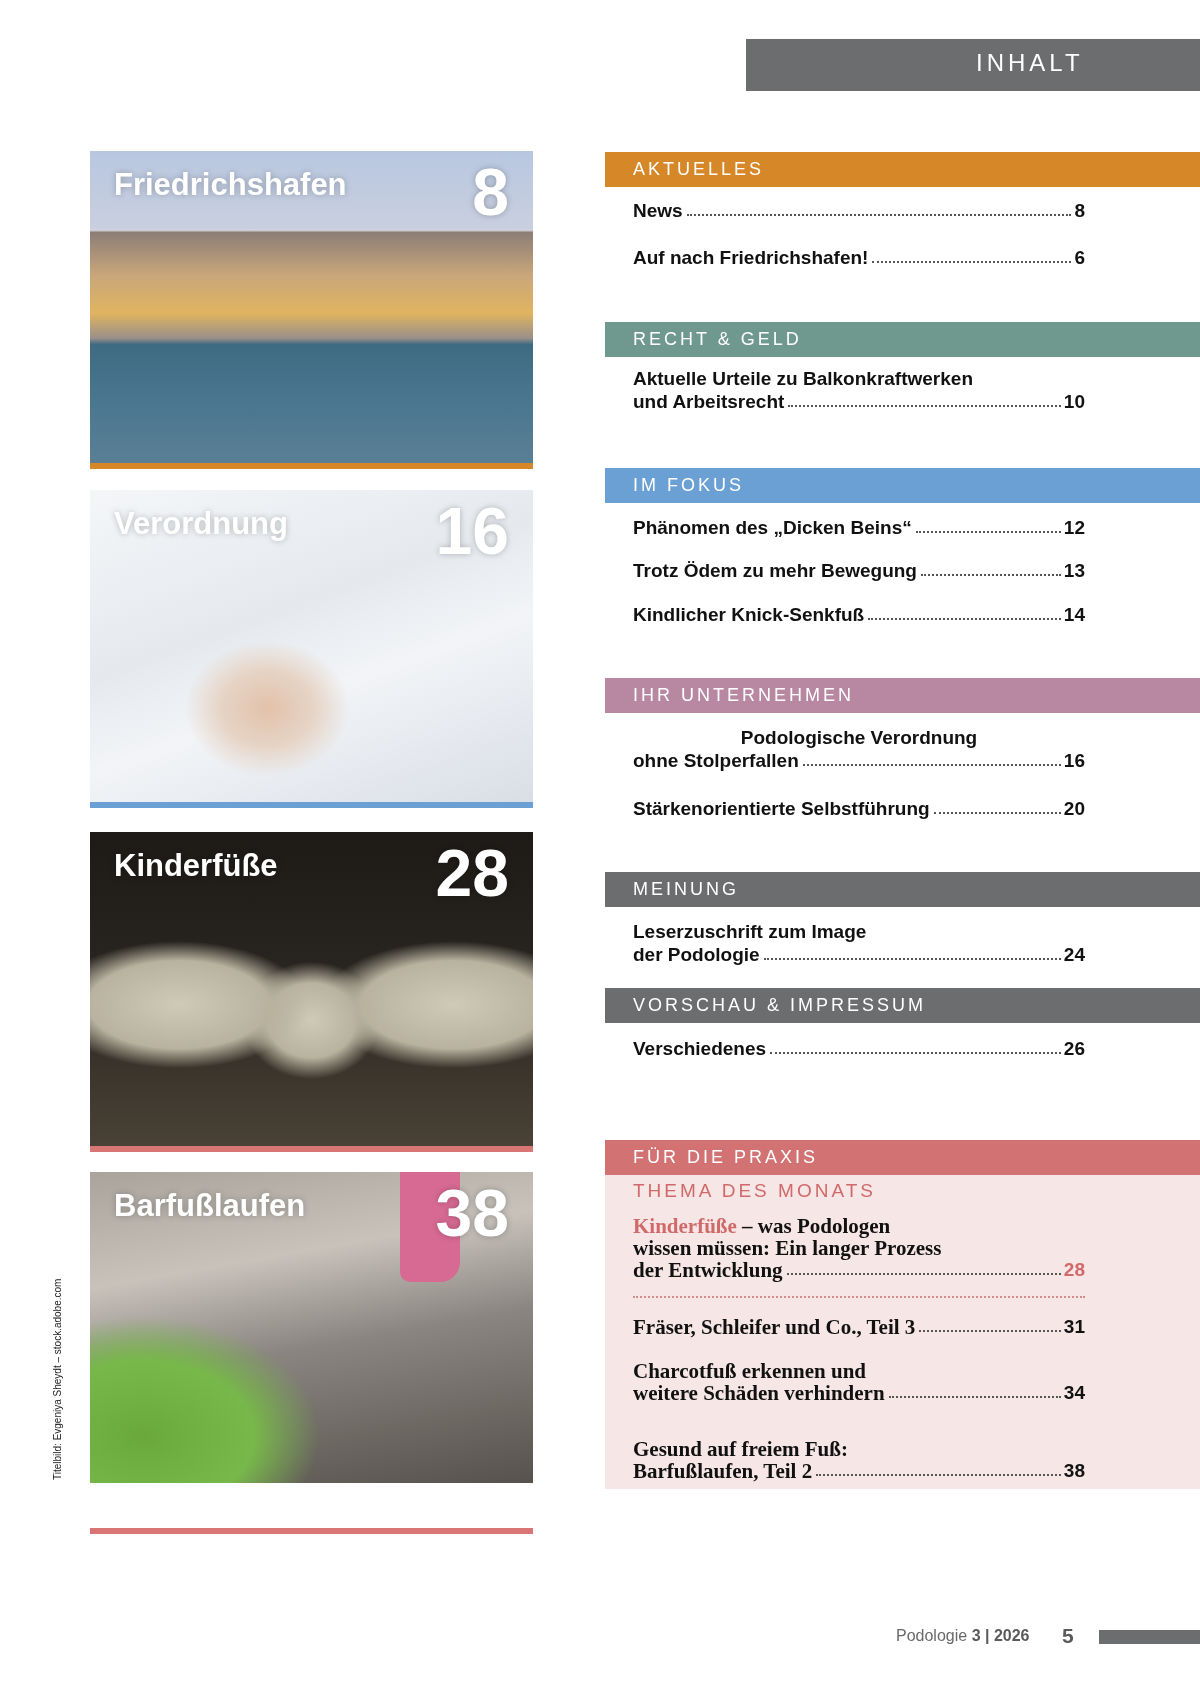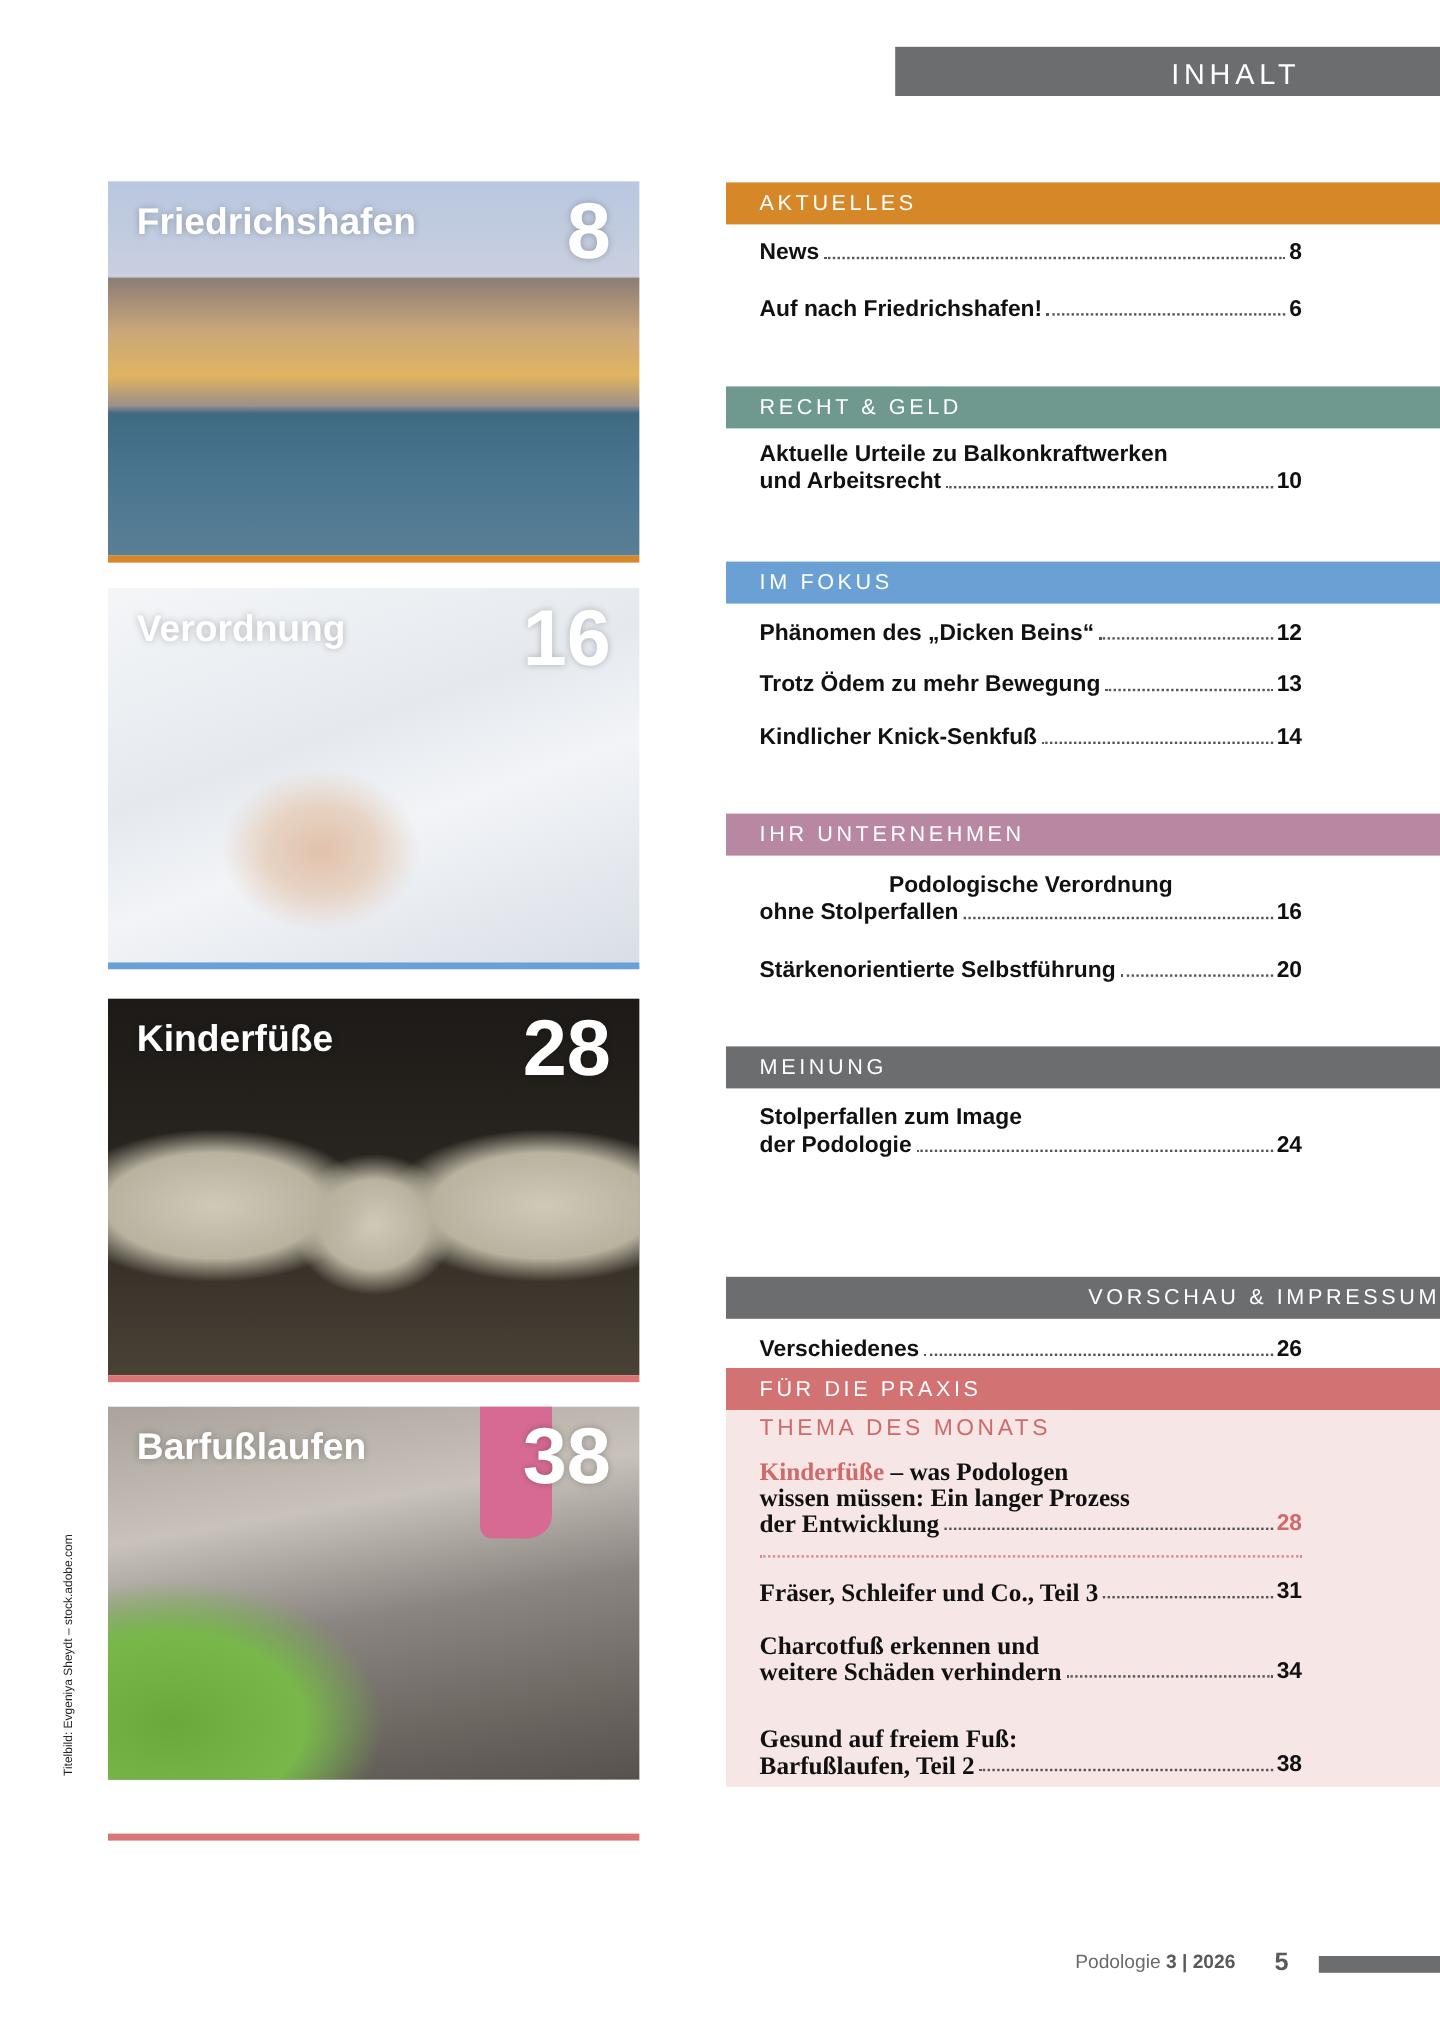--- a/index.html
+++ b/index.html
@@ -1,18 +1,18 @@
 <!DOCTYPE html>
 <html><head>
 <meta charset="utf-8">
 <style>
   html, body { margin:0; padding:0; background:#ffffff; }
   body { width:1200px; height:1697px; position:relative; overflow:hidden; font-family:"Liberation Sans", sans-serif; color:#111; }
 
-  .inhalt-bar { position:absolute; left:746px; top:39px; width:454px; height:41px; background:#6c6d6f; }
+  .inhalt-bar { position:absolute; left:746px; top:39px; width:454px; height:52px; background:#6c6d6f; }
   .inhalt-bar span { position:absolute; left:230px; top:10px; color:#fff; font-size:24px; letter-spacing:4px; font-family:"Liberation Sans", sans-serif; }
 
   
   .card { position:absolute; left:90px; width:443px; overflow:hidden; }
   .card .photo { position:absolute; left:0; top:0; width:100%; }
   .card .accent { position:absolute; left:0; bottom:0; width:100%; height:6px; }
   .card .label { position:absolute; left:24px; top:16px; color:#fff; font-weight:bold; font-size:31px; text-shadow:0 0 6px rgba(0,0,0,0.25); }
   .card .num { position:absolute; right:24px; top:8px; color:#fff; font-weight:bold; font-size:66px; line-height:1; text-shadow:0 0 6px rgba(0,0,0,0.25); }
 
   .c1 { top:151px; height:318px; }
@@ -170,30 +170,30 @@
         <span class="t">Stärkenorientierte Selbstführung</span>
         <span class="dots"></span>
         <span class="p">20</span>
       </div>
   </div>
 </div>
 
 <div class="toc" style="top:872px;">
   <div class="sec-bar" style="background:#6c6d6f;">MEINUNG</div>
   <div class="entry" style="top:48px;">
-    <div>Stolperfallen zum Image</div>
+    <div>Leserzuschrift zum Image</div>
     <div class="row">
         <span class="t">der Podologie</span>
         <span class="dots"></span>
         <span class="p">24</span>
       </div>
   </div>
 </div>
 
-<div class="toc" style="top:1064px;text-align:right;">
+<div class="toc" style="top:988px;">
   <div class="sec-bar" style="background:#6c6d6f;">VORSCHAU &amp; IMPRESSUM</div>
   <div class="entry" style="top:49px;">
     <div class="row">
         <span class="t">Verschiedenes</span>
         <span class="dots"></span>
         <span class="p">26</span>
       </div>
   </div>
 </div>
 

